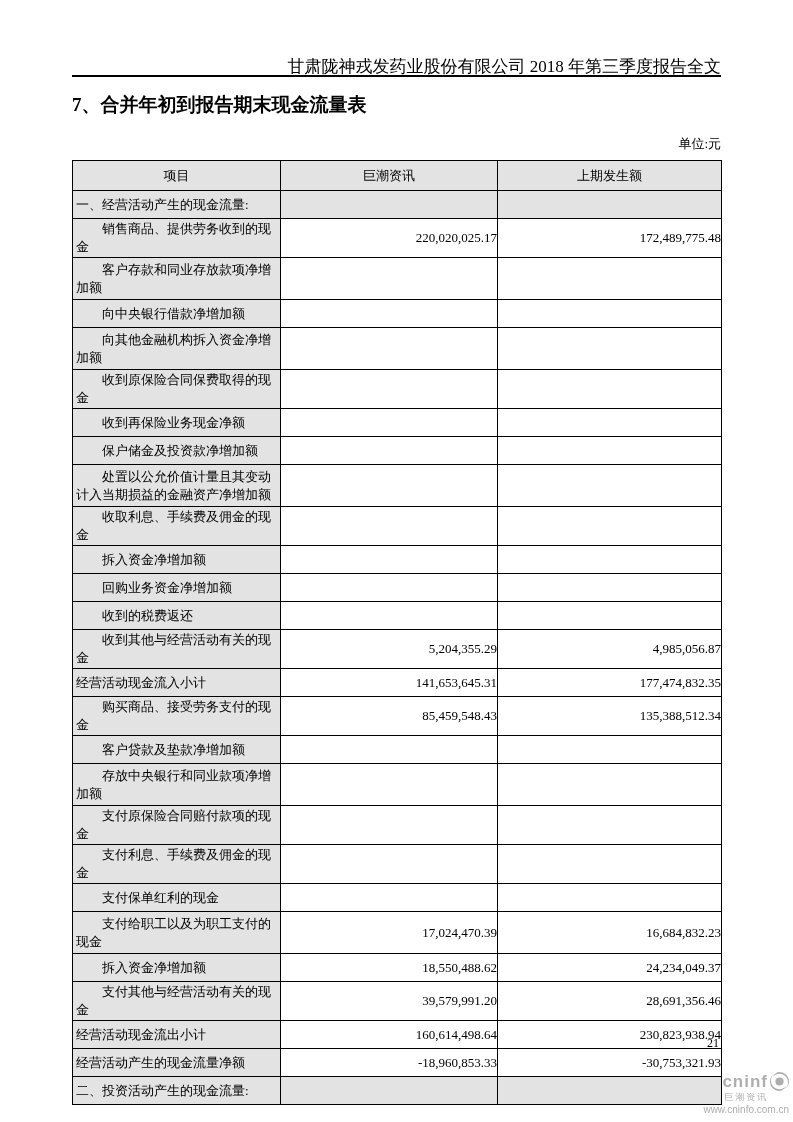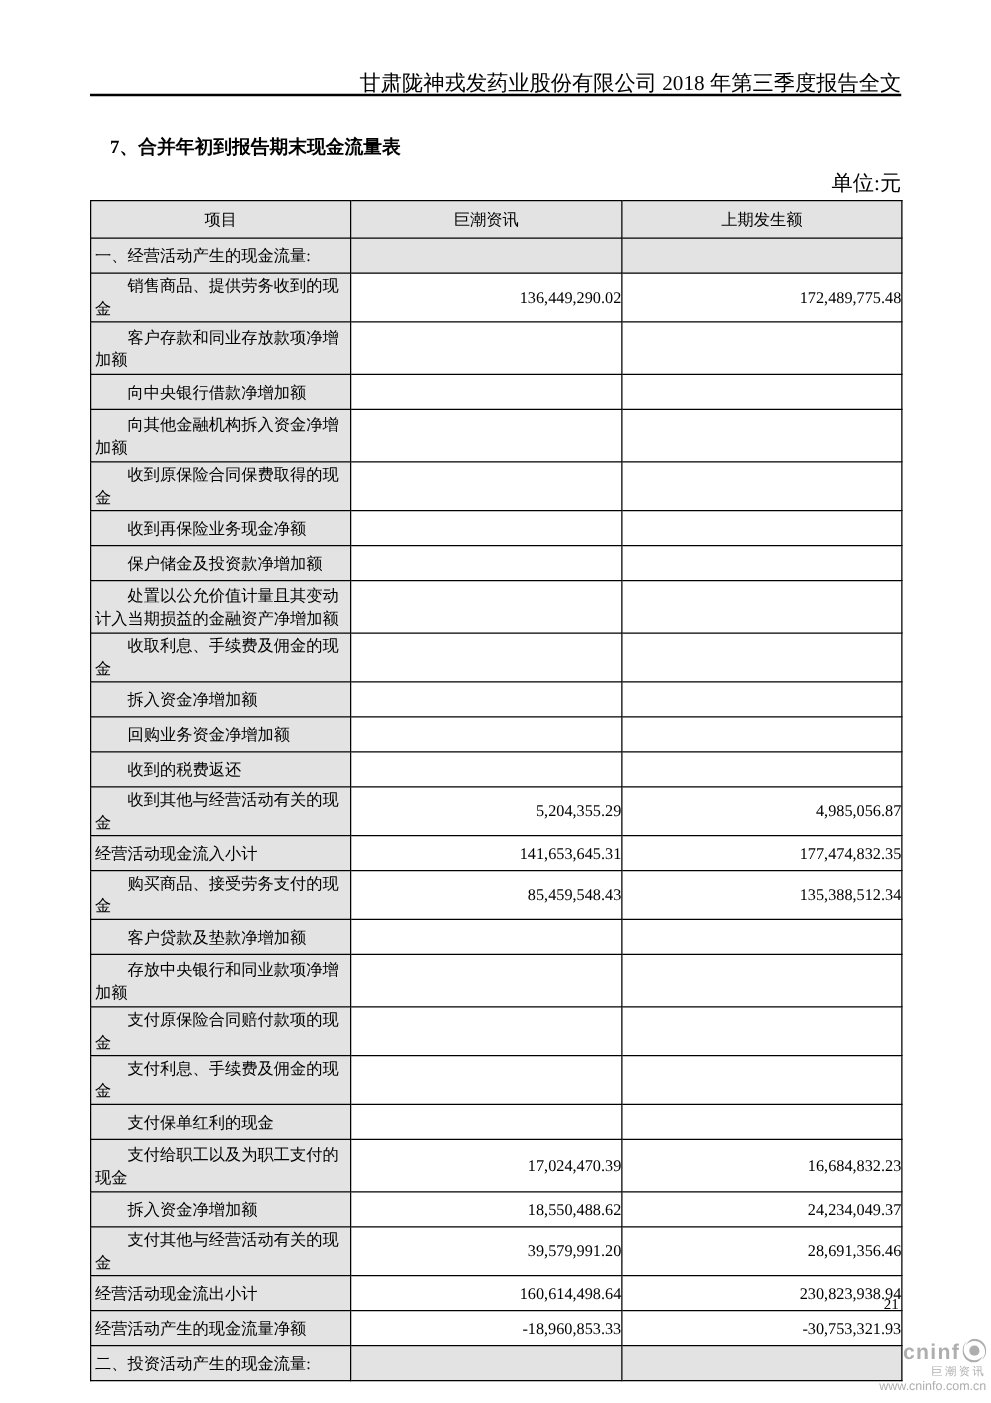--- a/index.html
+++ b/index.html
@@ -23,29 +23,29 @@
     position: absolute;
     top: 75px;
     left: 72px;
     width: 649px;
     border-top: 2px solid #000;
   }
   .title {
     position: absolute;
     top: 92px;
     left: 72px;
-    margin: 16px;
-    font-size: 15px;
+    margin: 0;
+    font-size: 19px;
     font-weight: bold;
   }
   .unit {
     position: absolute;
     top: 135px;
     right: 72px;
-    font-size: 17px;
+    font-size: 13px;
   }
   table.cashflow {
     position: absolute;
     top: 160px;
     left: 72px;
     width: 649px;
     border-collapse: collapse;
     table-layout: fixed;
     font-size: 13px;
   }
@@ -71,21 +71,21 @@
     position: absolute;
     top: 1036px;
     right: 74px;
     font-size: 12px;
   }
   .logo {
     position: absolute;
     right: 4px;
     bottom: 7px;
     color: #aeaeae;
-    text-align: right;
+    text-align: center;
     font-family: "Liberation Sans", sans-serif;
     line-height: 1.1;
   }
   .logo-top { display: flex; align-items: center; justify-content: flex-end; gap: 2px; }
   .logo-brand { font-weight: bold; font-size: 17px; letter-spacing: 1px; }
   .logo-cn  { font-size: 9px;  letter-spacing: 2px; margin-top: -1px; }
   .logo-url { font-size: 10px; margin-top: 1px; }
   .swirl { display: inline-block; }
 </style>
 </head>
@@ -118,21 +118,21 @@
           <td class="c-item">
             <div class="label">一、经营活动产生的现金流量:</div>
           </td>
           <td class="c-num"></td>
           <td class="c-num"></td>
         </tr>
         <tr class="item">
           <td class="c-item">
             <div class="label">销售商品、提供劳务收到的现金</div>
           </td>
-          <td class="c-num">136,449,290.02</td>
+          <td class="c-num">220,020,025.17</td>
           <td class="c-num">172,489,775.48</td>
         </tr>
         <tr class="item tall">
           <td class="c-item">
             <div class="label">客户存款和同业存放款项净增加额</div>
           </td>
           <td class="c-num"></td>
           <td class="c-num"></td>
         </tr>
         <tr class="item">

